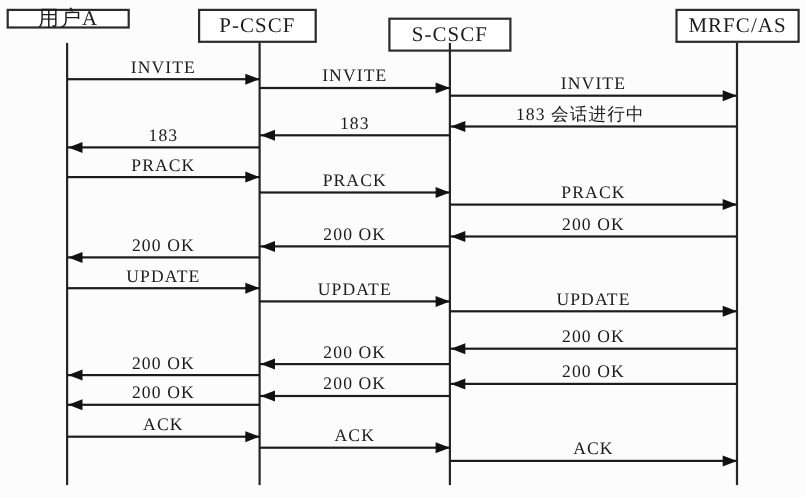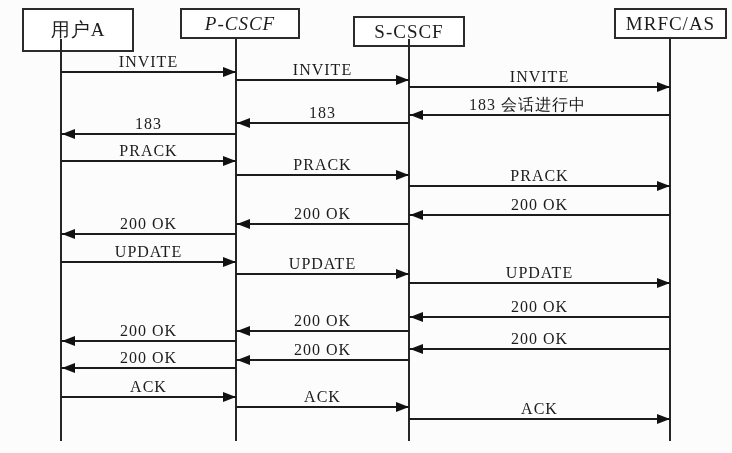--- a/index.html
+++ b/index.html
@@ -39,25 +39,25 @@
     letter-spacing:1px;
     height:17px;line-height:17px;
     white-space:nowrap;
     overflow:visible;
   }
 </style>
 </head>
 <body>
 
 <div class="stage">
-    <div class="actor-box" style="left: 6px; top: 8px; width: 112px; height: 44px; margin-left: 16px;">
+    <div class="actor-box" style="left: 6px; top: 8px; width: 112px; height: 18px;">
       <div class="">用户A</div>
     </div>
     <div class="lifeline" style="left: 60px; top: 39px; height: 402px;"></div>
-    <div class="actor-box" style="left: 180px; top: 8px; width: 120px; height: 31px; font-style: italic;">
+    <div class="actor-box" style="left: 180px; top: 8px; width: 108px; height: 31px;">
       <div class="">P-CSCF</div>
     </div>
     <div class="lifeline" style="left: 235px; top: 39px; height: 402px;"></div>
     <div class="actor-box" style="left: 353px; top: 16px; width: 112px; height: 31px;">
       <div class="">S-CSCF</div>
     </div>
     <div class="lifeline" style="left: 408px; top: 39px; height: 402px;"></div>
     <div class="actor-box" style="left: 614px; top: 8px; width: 113px; height: 31px;">
       <div class="">MRFC/AS</div>
     </div>

